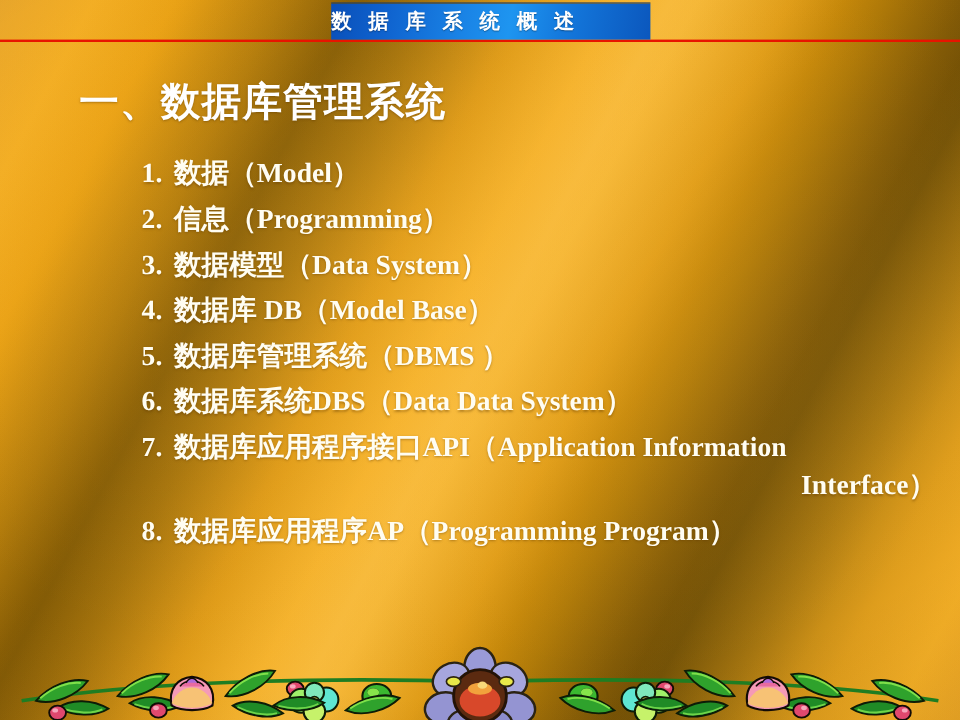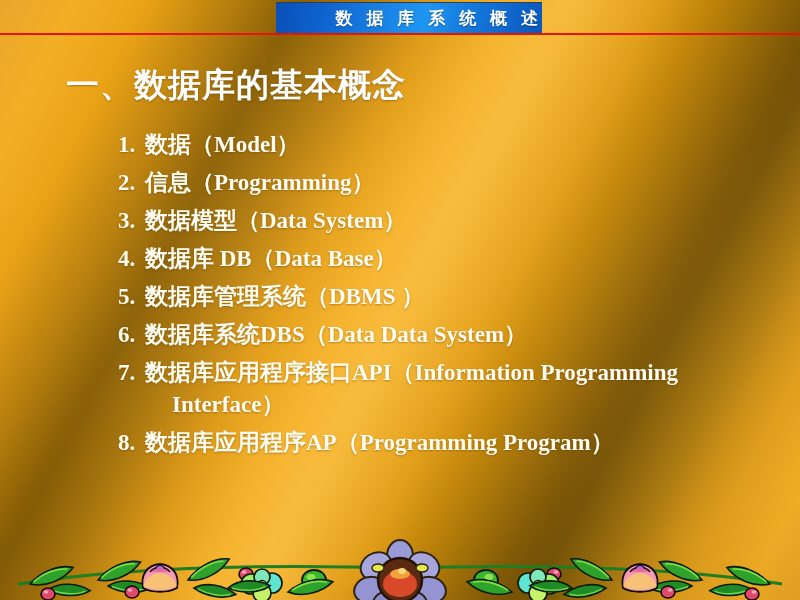--- a/index.html
+++ b/index.html
@@ -82,21 +82,21 @@
         #0a4fb8 0%,
         #0f63cf 18%,
         #1a84e6 42%,
         #1e95f0 56%,
         #1479dd 72%,
         #0b57bd 100%);
     border-top: 1px solid #2a3f55;
     box-sizing: border-box;
     display: flex;
     align-items: center;
-    justify-content: flex-end;
+    justify-content: flex-start;
   }
   .banner-text {
     color: #ffffff;
     font-family: "DejaVu Sans", "Liberation Sans", sans-serif;
     font-weight: bold;
     font-size: 17px;
     letter-spacing: 4px;
     line-height: 1;
     text-shadow: 0 1px 1px rgba(0,0,0,0.35);
     white-space: nowrap;
@@ -141,20 +141,21 @@
     text-align: left;
   }
   .li-text {
     flex: 1 1 auto;
     padding-left: 1px;
   }
   .li-cont {
     display: block;
     padding-left: 27px;
     margin-top: 9px;
+    text-align: right;
   }
 
   
   .garland {
     position: absolute;
     left: 0;
     bottom: 0;
     width: 800px;
     height: 62px;
     pointer-events: none;
@@ -167,58 +168,58 @@
 
   <div class="sheen"></div>
   <div class="vignette"></div>
 
   <div class="red-rule"></div>
 
   <div class="banner">
     <div class="banner-text">数 据 库 系 统 概 述</div>
   </div>
 
-  <div class="heading">一、数据库的基本概念</div>
+  <div class="heading">一、数据库管理系统</div>
 
   <div class="list">
 
     <div class="list-item">
       <span class="li-num">1.</span>
       <span class="li-text">数据（Model）</span>
     </div>
 
     <div class="list-item">
       <span class="li-num">2.</span>
       <span class="li-text">信息（Programming）</span>
     </div>
 
     <div class="list-item">
       <span class="li-num">3.</span>
       <span class="li-text">数据模型（Data System）</span>
     </div>
 
     <div class="list-item">
       <span class="li-num">4.</span>
-      <span class="li-text">数据库 DB（Data Base）</span>
+      <span class="li-text">数据库 DB（Model Base）</span>
     </div>
 
     <div class="list-item">
       <span class="li-num">5.</span>
       <span class="li-text">数据库管理系统（DBMS ）</span>
     </div>
 
     <div class="list-item">
       <span class="li-num">6.</span>
       <span class="li-text">数据库系统DBS（Data Data System）</span>
     </div>
 
     <div class="list-item">
       <span class="li-num">7.</span>
       <span class="li-text">
-        <span>数据库应用程序接口API（Information Programming</span>
+        <span>数据库应用程序接口API（Application Information</span>
         <span class="li-cont">Interface）</span>
       </span>
     </div>
 
     <div class="list-item">
       <span class="li-num">8.</span>
       <span class="li-text">数据库应用程序AP（Programming Program）</span>
     </div>
 
   </div>

